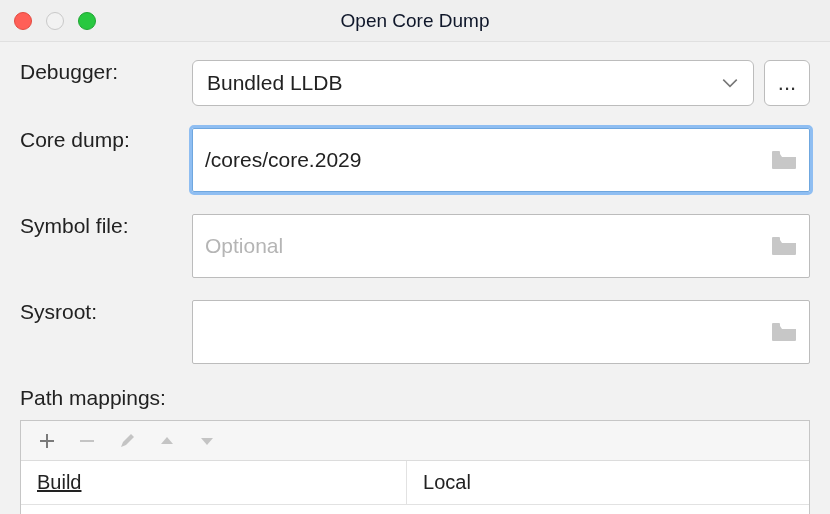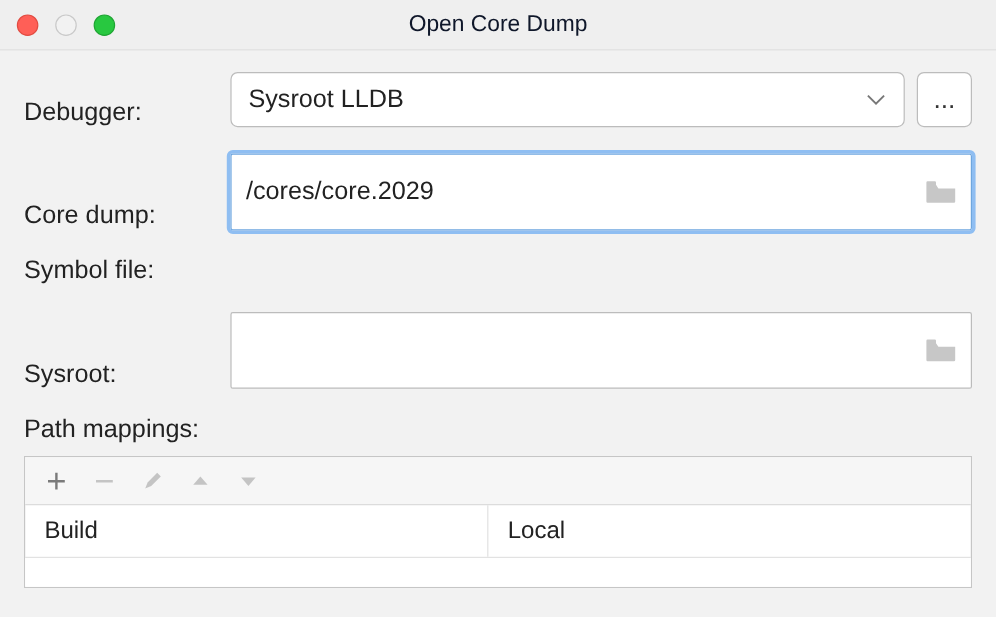--- a/index.html
+++ b/index.html
@@ -36,21 +36,21 @@
     font-size: 19px;
     color: #0f172a;
   }
 
   .content {
     padding: 18px 20px 0 20px;
   }
 
   .row {
     display: flex;
-    align-items: flex-end;
+    align-items: flex-start;
     margin-bottom: 22px;
   }
   .row .label {
     width: 172px;
     font-size: 21px;
     color: #222;
   }
   .row .field {
     flex: 1;
     display: flex;
@@ -160,20 +160,21 @@
   .th {
     display: flex;
     align-items: center;
     padding: 0 16px;
     font-size: 20px;
     color: #222;
   }
   .th:first-child {
     width: 49%;
     border-right: 1px solid #e2e2e2;
+    text-decoration: underline;
   }
   .th:last-child { flex:1; }
   .table-body {
     height: 24px;
     background: #fff;
   }
 </style>
 </head>
 <body>
 
@@ -185,21 +186,21 @@
   </div>
   <div class="title">Open Core Dump</div>
 </div>
 
 <div class="content">
 
   <div class="row">
     <div class="label">Debugger:</div>
     <div class="field">
       <div class="select-wrap">
-        <span>Sysroot LLDB</span>
+        <span>Bundled LLDB</span>
         <span class="chev">
           <svg width="18" height="18" viewBox="0 0 16 16">
               <path d="M2 5 L8 11 L14 5" fill="none" stroke="#777" stroke-width="1.4"></path>
             </svg>
         </span>
       </div>
       <div class="more-btn">
         <span>...</span>
       </div>
     </div>
@@ -214,20 +215,30 @@
           <svg width="26" height="20" viewBox="0 0 26 20">
               <path d="M1 4 h8 l2 3 h14 v11 a1 1 0 0 1 -1 1 h-22 a1 1 0 0 1 -1 -1 z M1 4 v-2 a1 1 0 0 1 1 -1 h6 a1 1 0 0 1 1 1 v2" fill="#c7c7c7"></path>
             </svg>
         </span>
       </div>
     </div>
   </div>
 
   <div class="row">
     <div class="label">Symbol file:</div>
+    <div class="field">
+      <div class="text-input-wrap">
+        <input type="text" placeholder="Optional" style="">
+        <span class="folder-icon">
+          <svg width="26" height="20" viewBox="0 0 26 20">
+              <path d="M1 4 h8 l2 3 h14 v11 a1 1 0 0 1 -1 1 h-22 a1 1 0 0 1 -1 -1 z M1 4 v-2 a1 1 0 0 1 1 -1 h6 a1 1 0 0 1 1 1 v2" fill="#c7c7c7"></path>
+            </svg>
+        </span>
+      </div>
+    </div>
   </div>
 
   <div class="row">
     <div class="label">Sysroot:</div>
     <div class="field">
       <div class="text-input-wrap">
         <input type="text" placeholder="" style="">
         <span class="folder-icon">
           <svg width="26" height="20" viewBox="0 0 26 20">
               <path d="M1 4 h8 l2 3 h14 v11 a1 1 0 0 1 -1 1 h-22 a1 1 0 0 1 -1 -1 z M1 4 v-2 a1 1 0 0 1 1 -1 h6 a1 1 0 0 1 1 1 v2" fill="#c7c7c7"></path>

